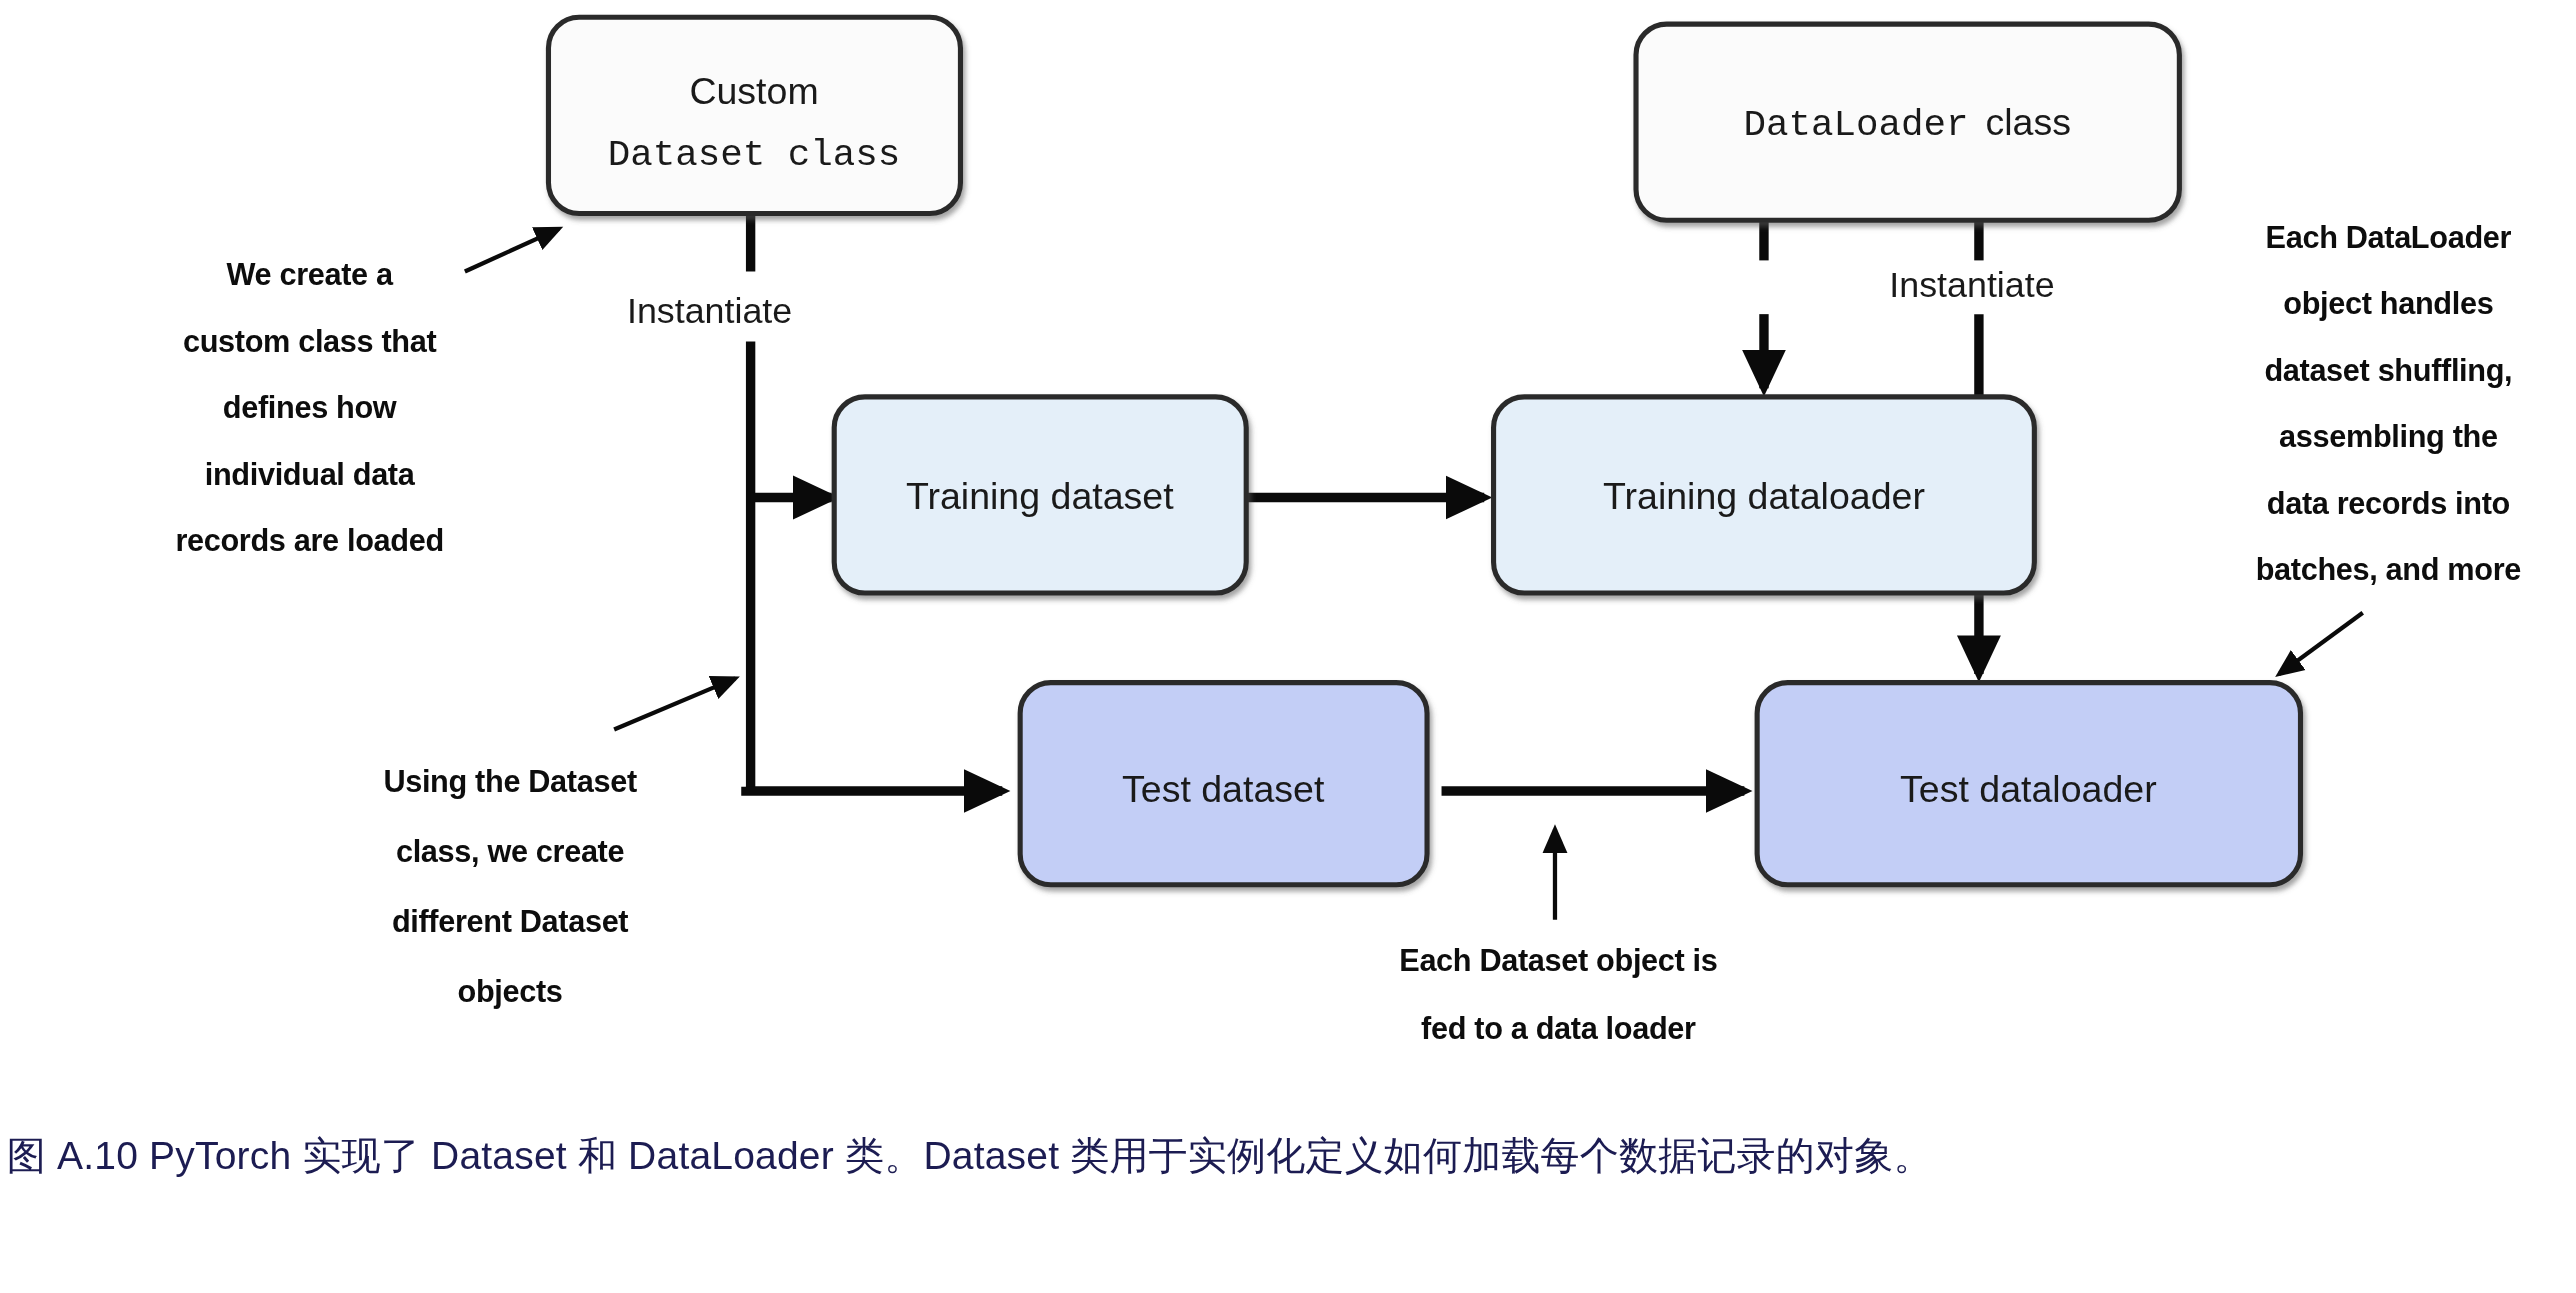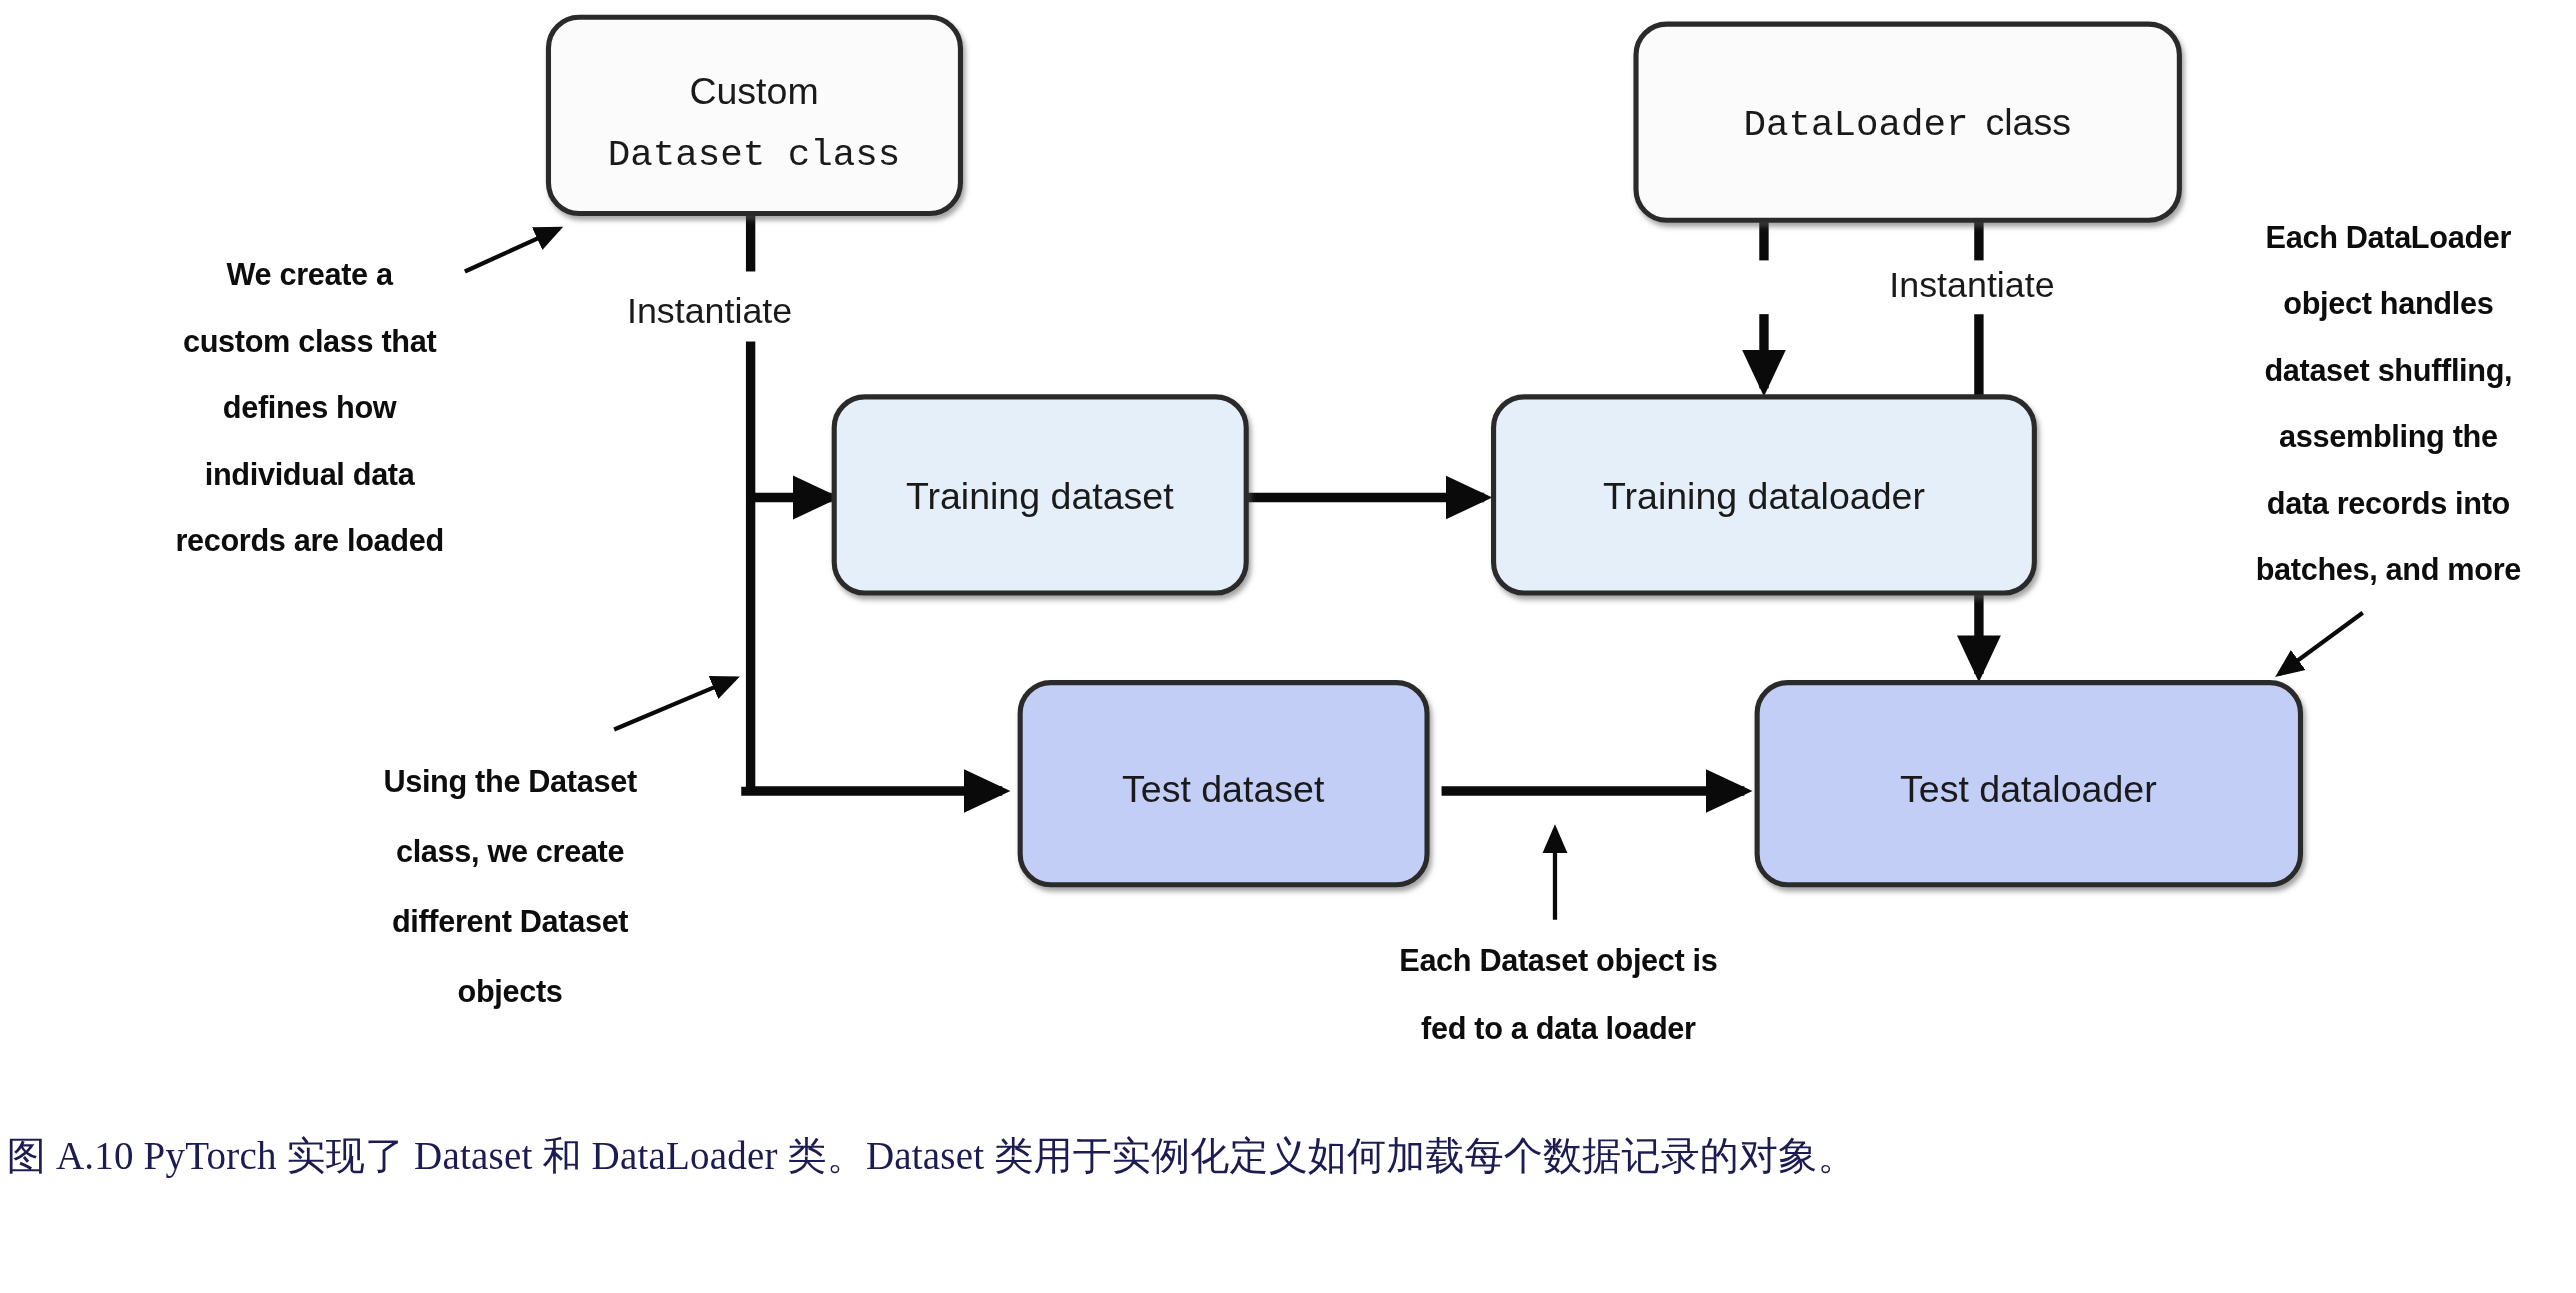--- a/index.html
+++ b/index.html
@@ -63,21 +63,21 @@
   .box-rect {
     stroke: #2b2b2b;
     stroke-width: 6;
   }
   #caption {
     position: absolute;
     left: 6.8px;
     top: 1128px;
     width: 2559px;
     color: #1c1c52;
-    font-family: Liberation Serif, serif;
+    font-family: Liberation Sans, sans-serif;
     font-size: 39px;
     line-height: 1.42;
     letter-spacing: 0.2px;
   }
   .caption-line { display: block; white-space: nowrap; }
 </style>
 </head>
 <body>
 
 <div id="figure-root">

